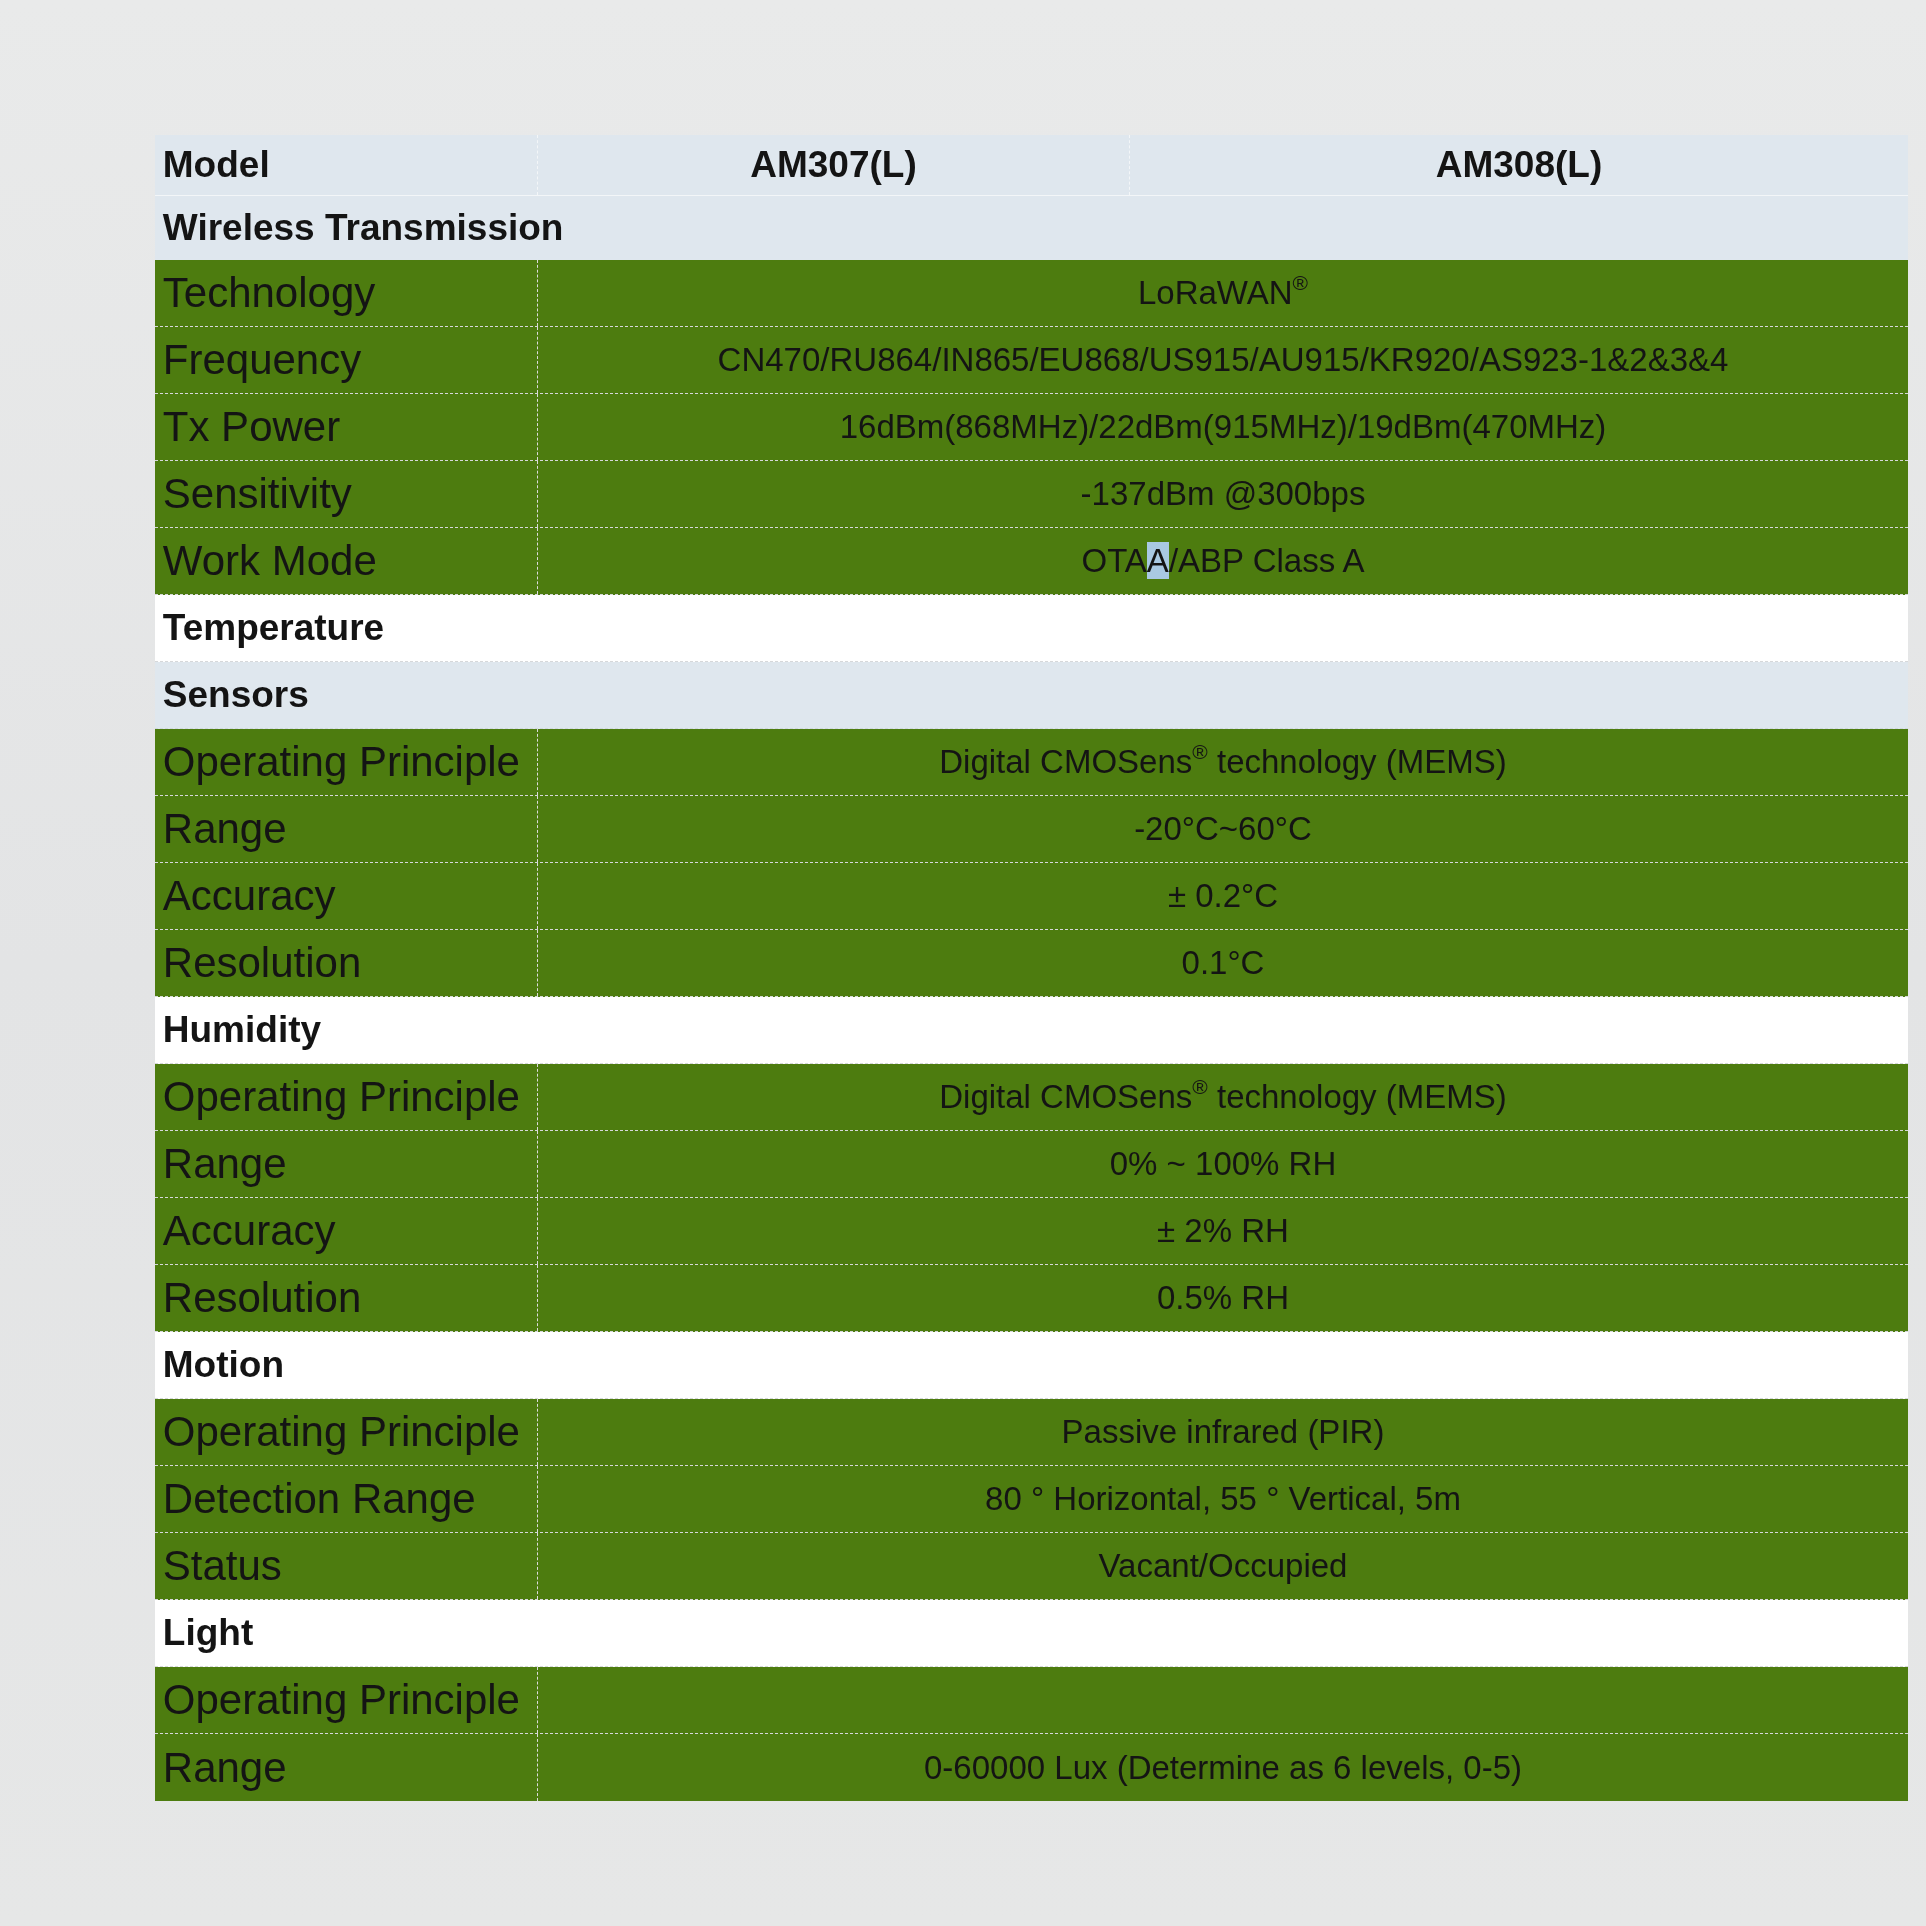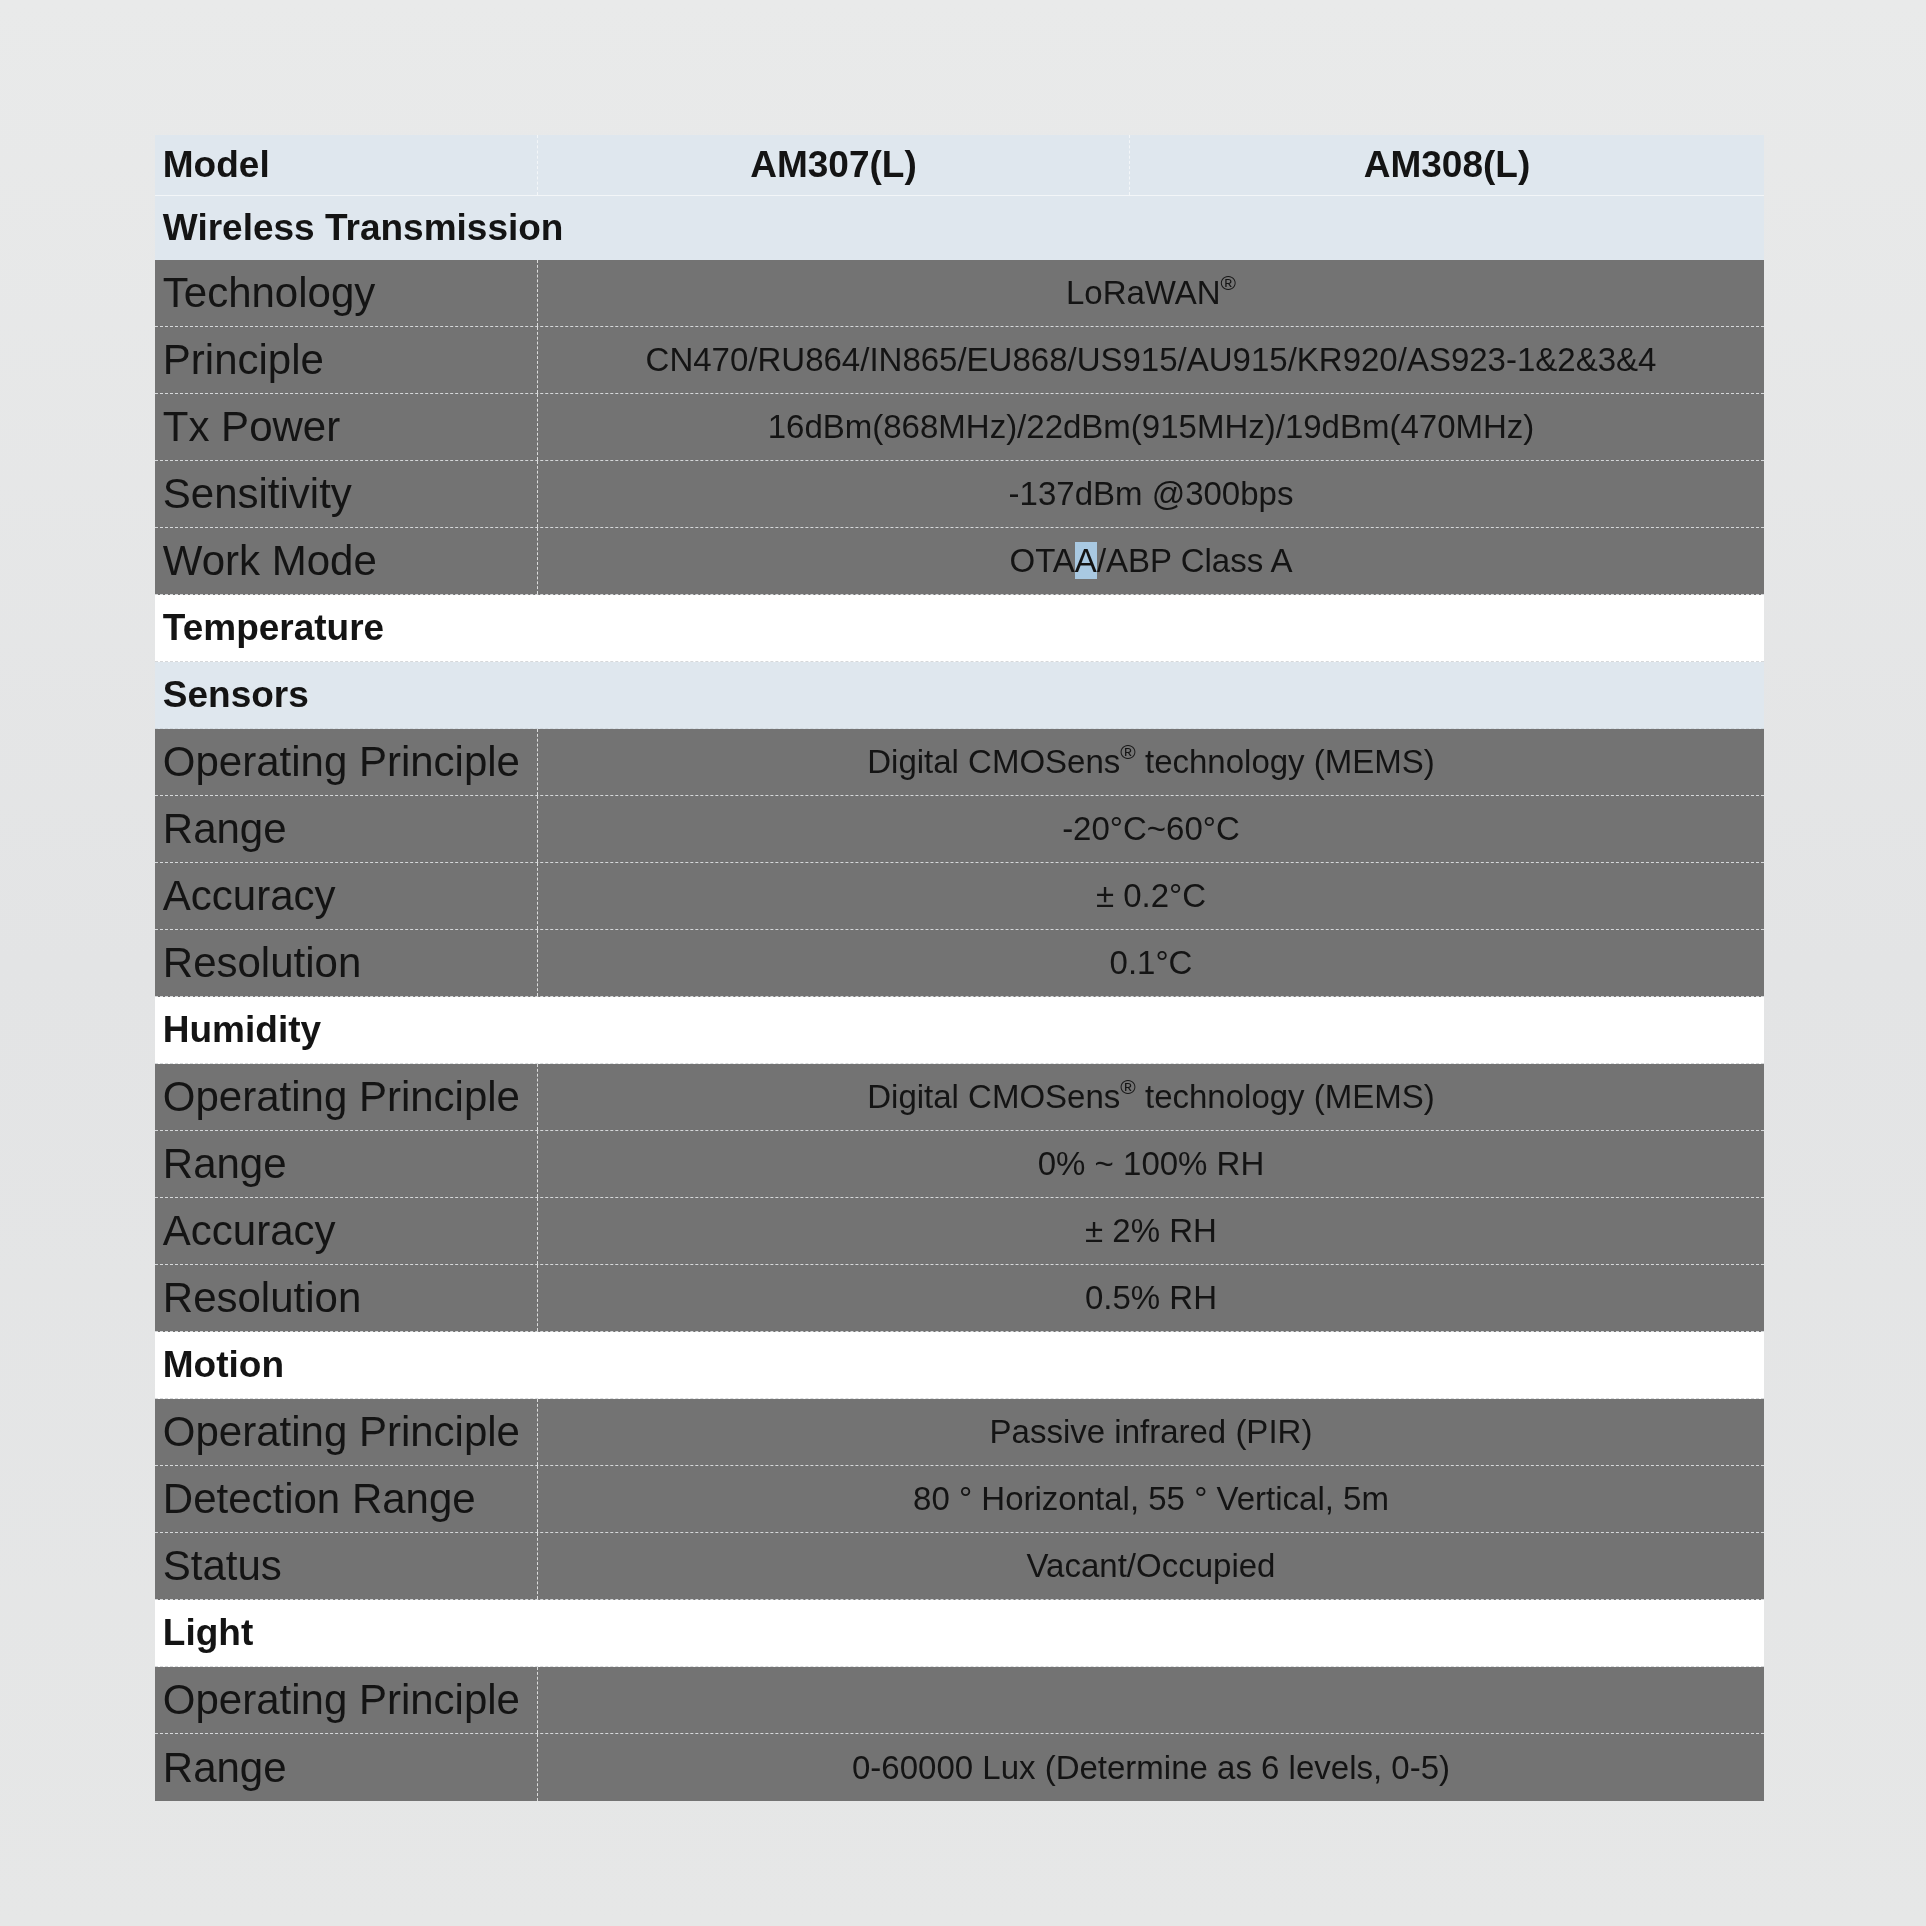--- a/index.html
+++ b/index.html
@@ -12,22 +12,22 @@
     background: linear-gradient(180deg, #e9eaea 0%, #e3e4e5 50%, #e6e7e7 100%);
     position: relative;
     overflow: hidden;
     font-family: "Liberation Sans", "DejaVu Sans", sans-serif;
     color: #141414;
   }
   .spec-table {
     position: absolute;
     left: 155px;
     top: 135px;
-    width: 1609px;
-    background: #737373;
+    width: 1753px;
+    background: #4d7c0f;
   }
   .row {
     display: flex;
     height: 67px;
     border-bottom: 1.4px dashed #d6d8da;
     box-sizing: border-box;
     align-items: center;
     position: relative;
   }
   .row.last { border-bottom: none; }
@@ -109,21 +109,21 @@
 
   <div class="row section">
     <div class="section-title">Wireless Transmission</div>
   </div>
 
   <div class="row">
     <div class="cell-label">Technology</div>
     <div class="cell-value"><span>LoRaWAN</span><sup class="reg">®</sup></div>
   </div>
   <div class="row">
-    <div class="cell-label">Principle</div>
+    <div class="cell-label">Frequency</div>
     <div class="cell-value">CN470/RU864/IN865/EU868/US915/AU915/KR920/AS923-1&amp;2&amp;3&amp;4</div>
   </div>
   <div class="row">
     <div class="cell-label">Tx Power</div>
     <div class="cell-value">16dBm(868MHz)/22dBm(915MHz)/19dBm(470MHz)</div>
   </div>
   <div class="row">
     <div class="cell-label">Sensitivity</div>
     <div class="cell-value">-137dBm @300bps</div>
   </div>

